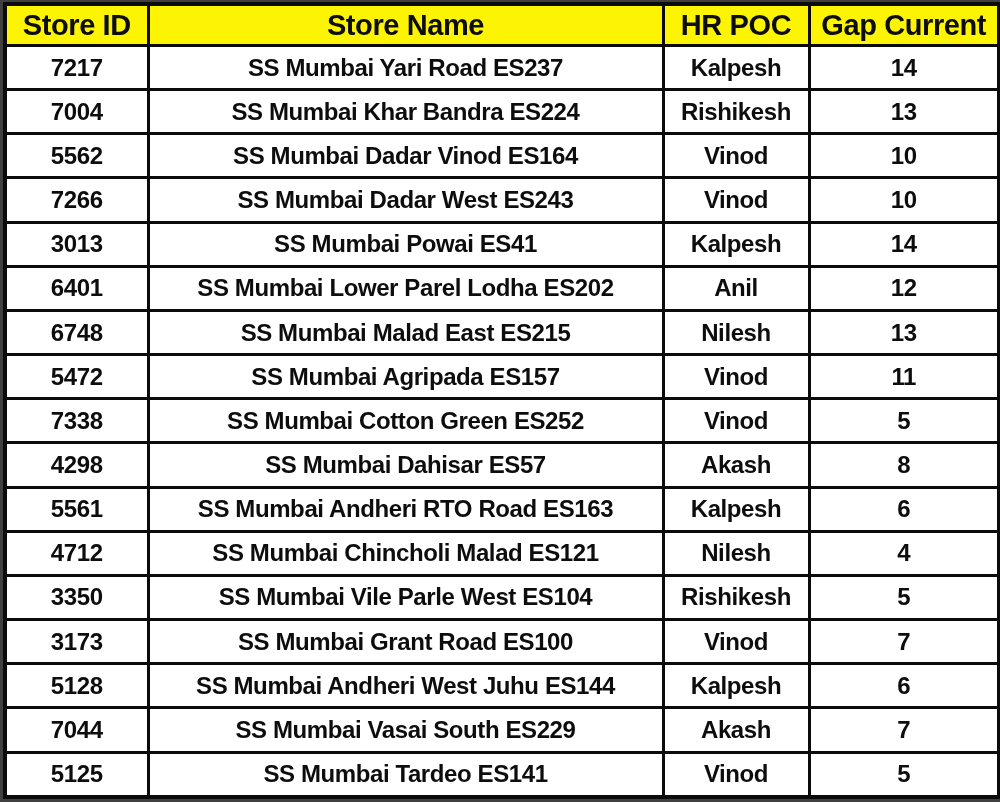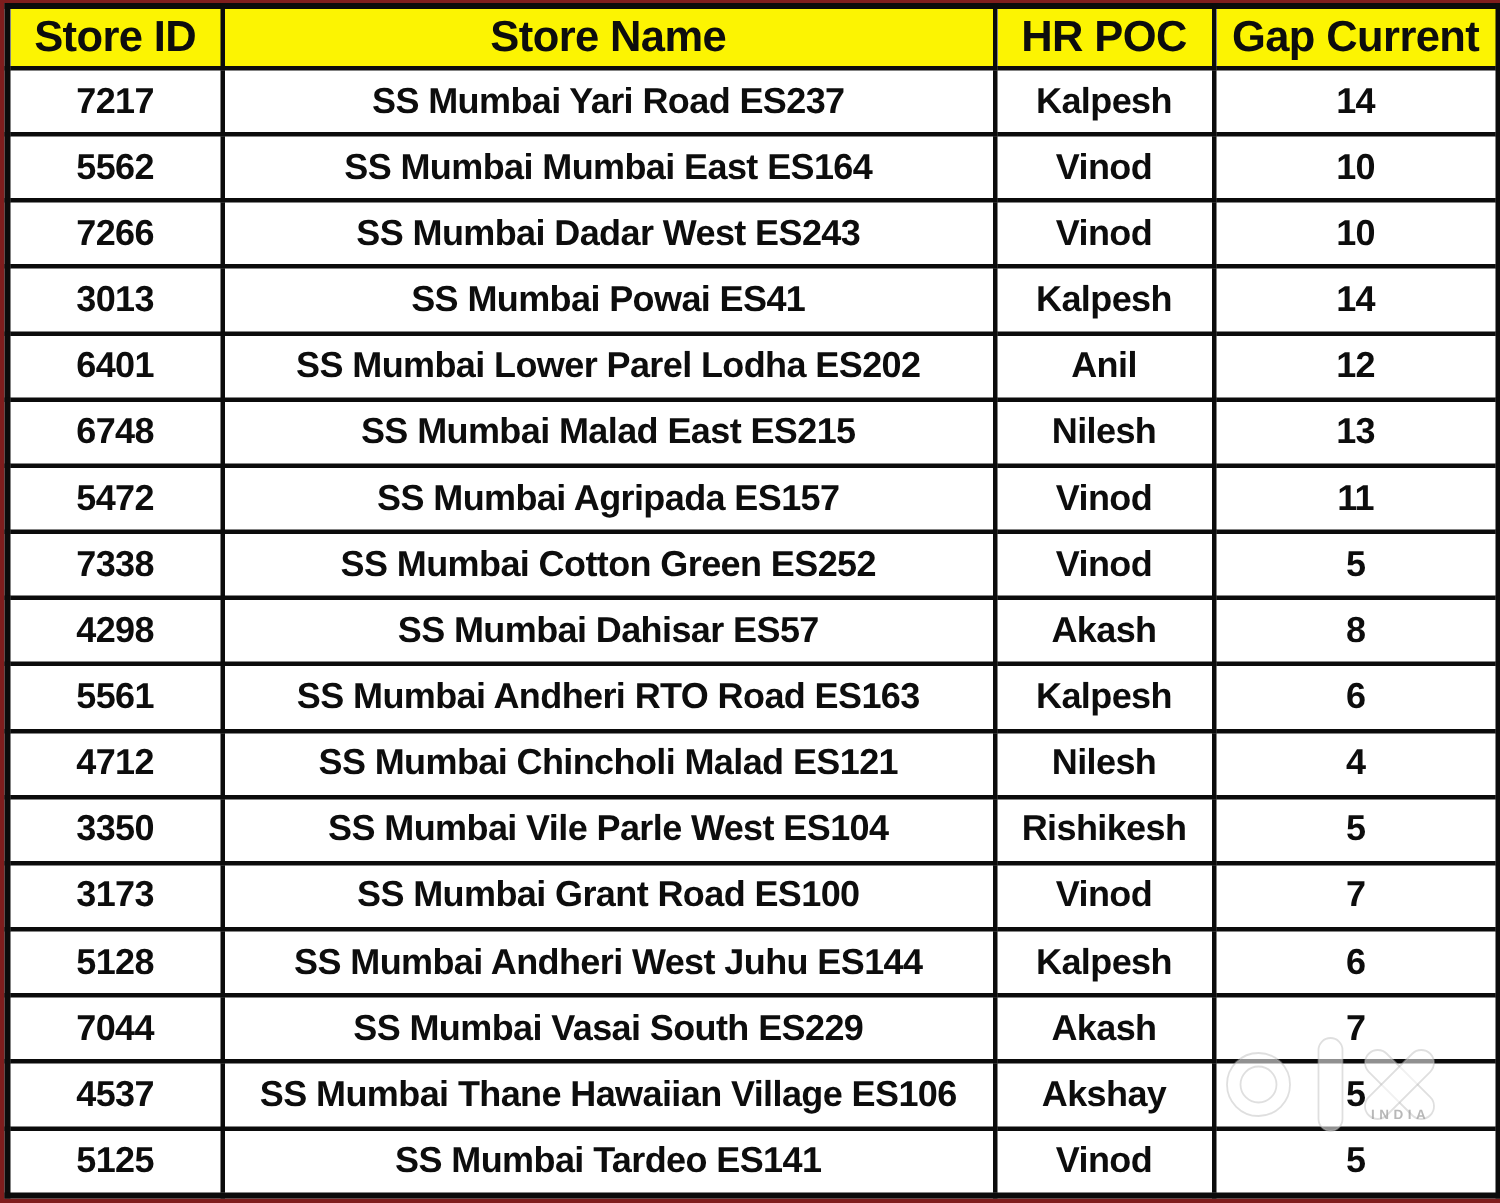--- a/index.html
+++ b/index.html
@@ -1,17 +1,17 @@
 <!DOCTYPE html>
 <html><head>
 <meta charset="utf-8">
 <style>
   html,body{margin:0;padding:0;background:#ffffff;}
   body{width:1000px;height:802px;overflow:hidden;font-family:"Liberation Sans",sans-serif;}
-  .page{position:relative;width:1000px;height:802px;background:#7f1d1d;}
+  .page{position:relative;width:1000px;height:802px;background:#404040;}
   table.store-table{
     position:absolute;left:3px;top:2px;width:994px;height:797px;
     border-collapse:collapse;table-layout:fixed;background:#ffffff;
     border:4px solid #0b0b0b;
   }
   .store-table th,.store-table td{
     border:3px solid #0b0b0b;
     text-align:center;vertical-align:middle;
     color:#0d0d0d;font-weight:700;padding:0 4px;
     letter-spacing:-0.4px;
@@ -56,22 +56,28 @@
       </tr>
     </thead>
     <tbody id="table-body">
         <tr>
           <td>7217</td>
           <td>SS Mumbai Yari Road ES237</td>
           <td>Kalpesh</td>
           <td>14</td>
         </tr>
         <tr>
+          <td>7004</td>
+          <td>SS Mumbai Khar Bandra ES224</td>
+          <td>Rishikesh</td>
+          <td>13</td>
+        </tr>
+        <tr>
           <td>5562</td>
-          <td>SS Mumbai Mumbai East ES164</td>
+          <td>SS Mumbai Dadar Vinod ES164</td>
           <td>Vinod</td>
           <td>10</td>
         </tr>
         <tr>
           <td>7266</td>
           <td>SS Mumbai Dadar West ES243</td>
           <td>Vinod</td>
           <td>10</td>
         </tr>
         <tr>
@@ -140,42 +146,22 @@
           <td>Kalpesh</td>
           <td>6</td>
         </tr>
         <tr>
           <td>7044</td>
           <td>SS Mumbai Vasai South ES229</td>
           <td>Akash</td>
           <td>7</td>
         </tr>
         <tr>
-          <td>4537</td>
-          <td>SS Mumbai Thane Hawaiian Village ES106</td>
-          <td>Akshay</td>
-          <td>5</td>
-        </tr>
-        <tr>
           <td>5125</td>
           <td>SS Mumbai Tardeo ES141</td>
           <td>Vinod</td>
           <td>5</td>
         </tr>
       </tbody>
   </table>
 
-  <div class="watermark">
-    <svg width="160" height="72" viewBox="0 0 160 72">
-      <g fill="rgba(255,255,255,0.55)" stroke="rgba(185,185,185,0.45)" stroke-width="1.2">
-        <path fill-rule="evenodd" d="M 47 37 A 21 21 0 1 0 5 37 A 21 21 0 1 0 47 37 Z
-                 M 38 37 A 12 12 0 1 1 14 37 A 12 12 0 1 1 38 37 Z"></path>
-        <rect x="66" y="6" width="16" height="62" rx="8"></rect>
-        <g transform="translate(120,37)">
-          <rect x="-29" y="-8.5" width="58" height="17" rx="8.5" transform="rotate(45)"></rect>
-          <rect x="-29" y="-8.5" width="58" height="17" rx="8.5" transform="rotate(-45)"></rect>
-        </g>
-      </g>
-    </svg>
-    <span class="wm-subtext">INDIA</span>
-  </div>
 
 </div>
 
 </body></html>

